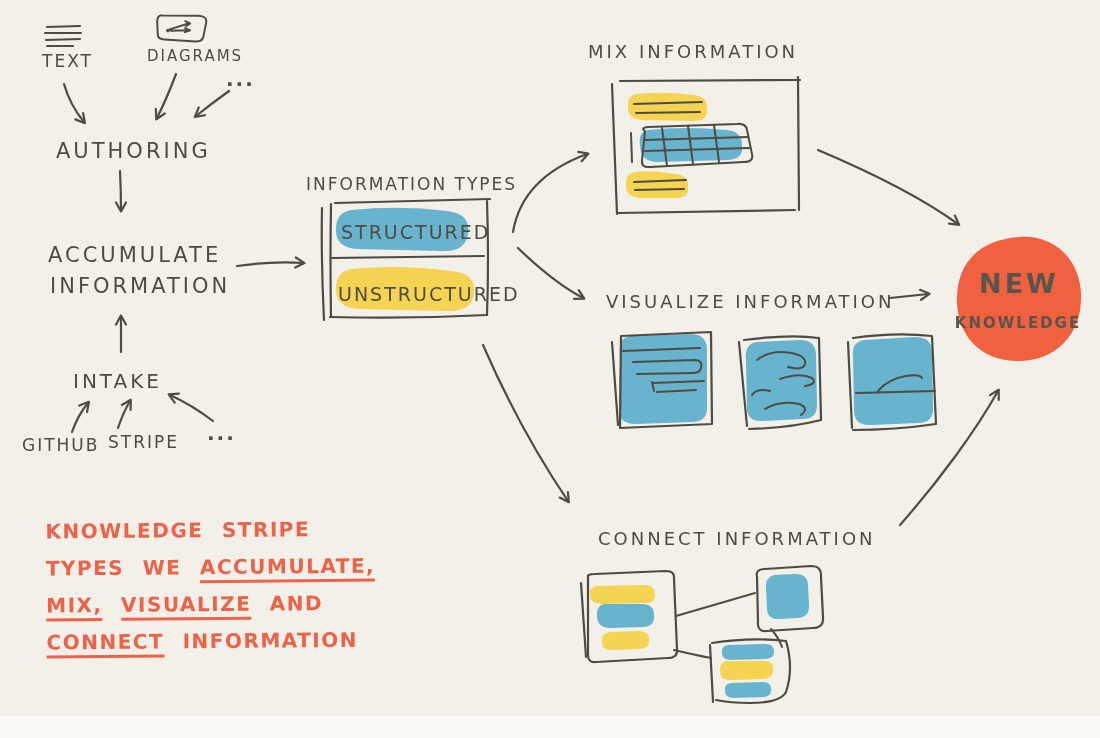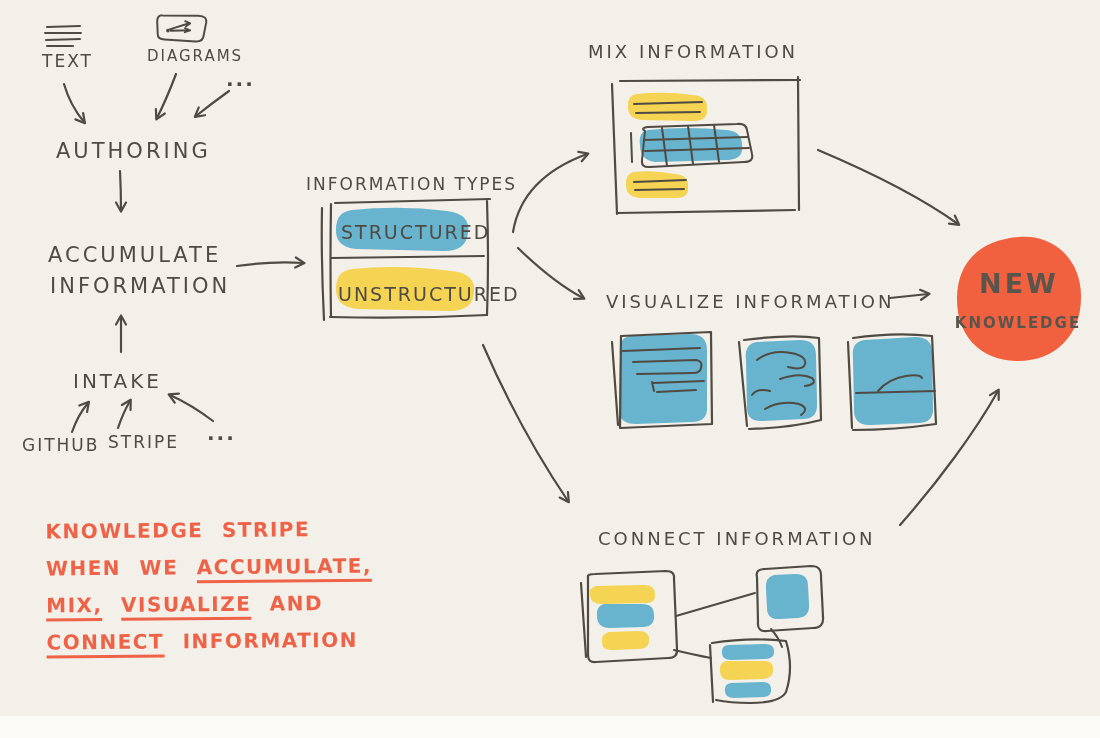--- a/index.html
+++ b/index.html
@@ -177,21 +177,21 @@
   <path class="ink-thin" d="M674,650 Q695,655 711,658"></path>
   <path class="ink-thin" d="M771,629 Q779,638 782,647"></path>
 </svg>
 
 <div class="caption">
   <div class="cap-line">
     <span>KNOWLEDGE</span>
     <span>STRIPE</span>
   </div>
   <div class="cap-line">
-    <span>WHEN</span>
+    <span>TYPES</span>
     <span>WE</span>
     <span class="und">ACCUMULATE,</span>
   </div>
   <div class="cap-line">
     <span class="und">MIX,</span>
     <span class="und">VISUALIZE</span>
     <span>AND</span>
   </div>
   <div class="cap-line">
     <span class="und">CONNECT</span>

